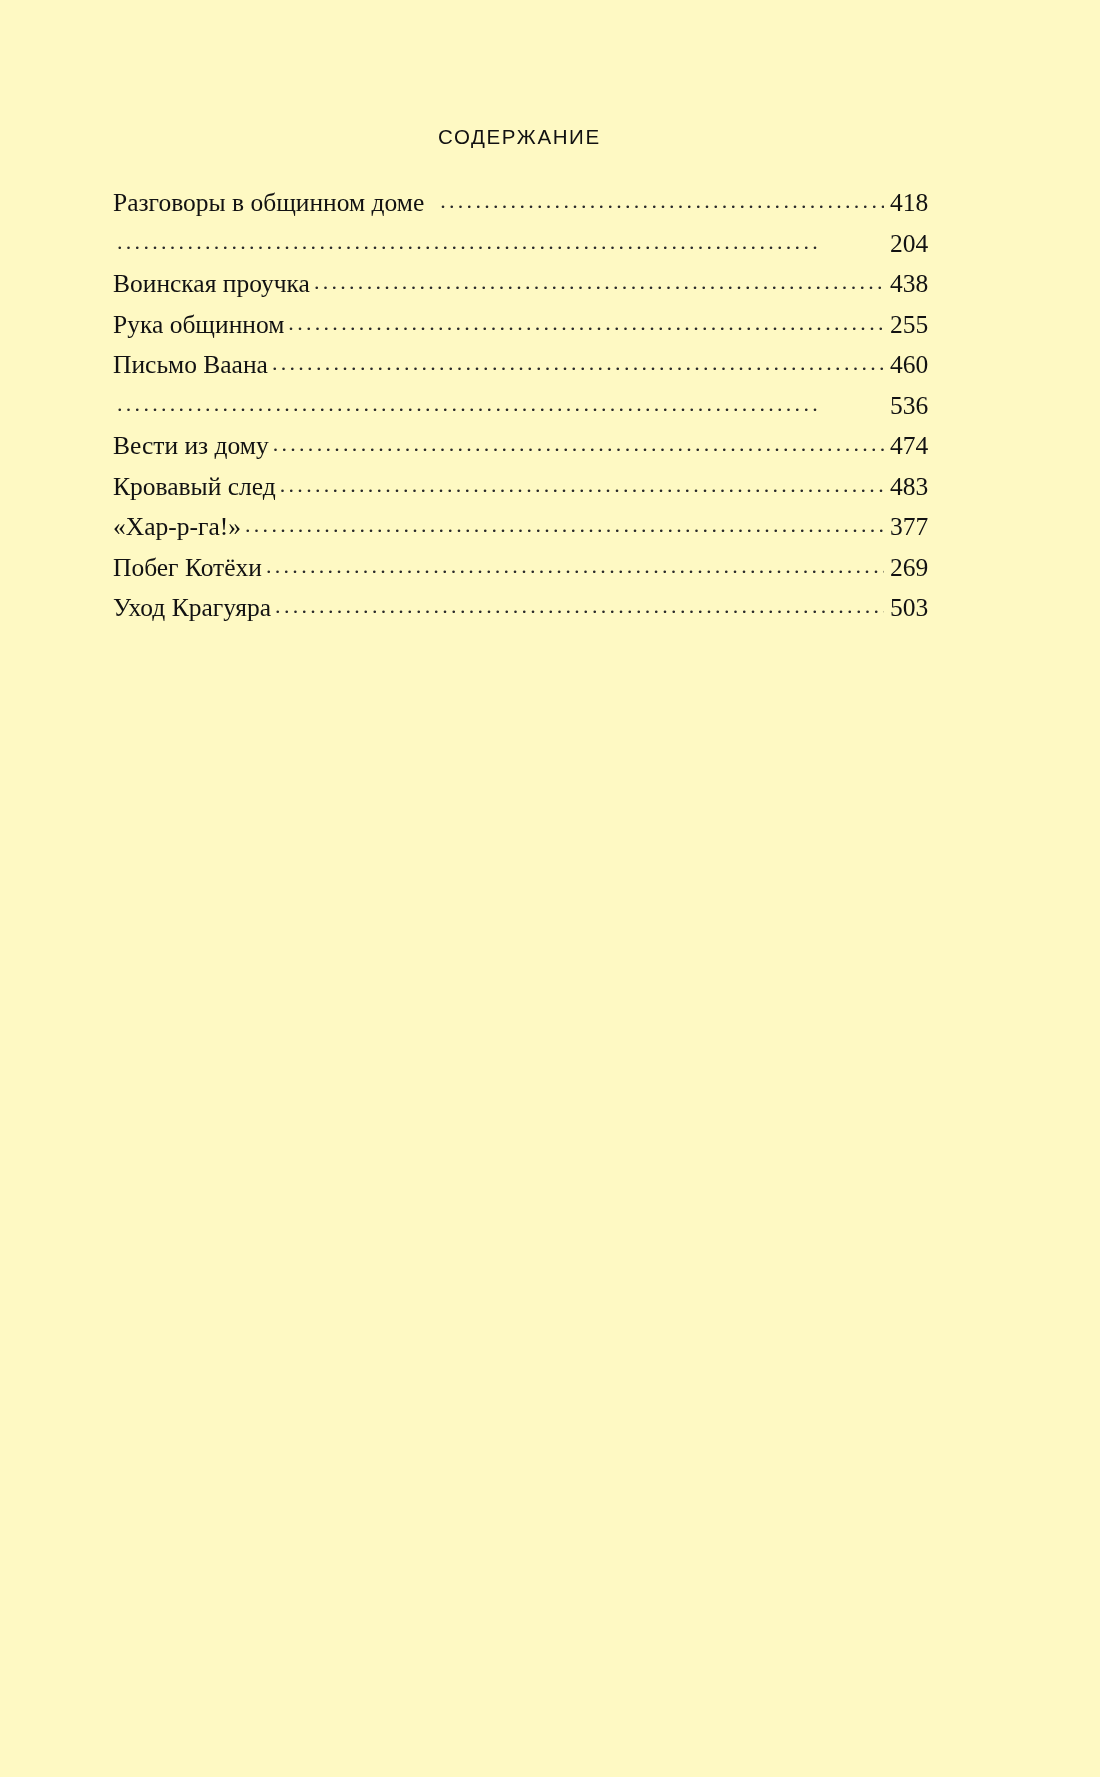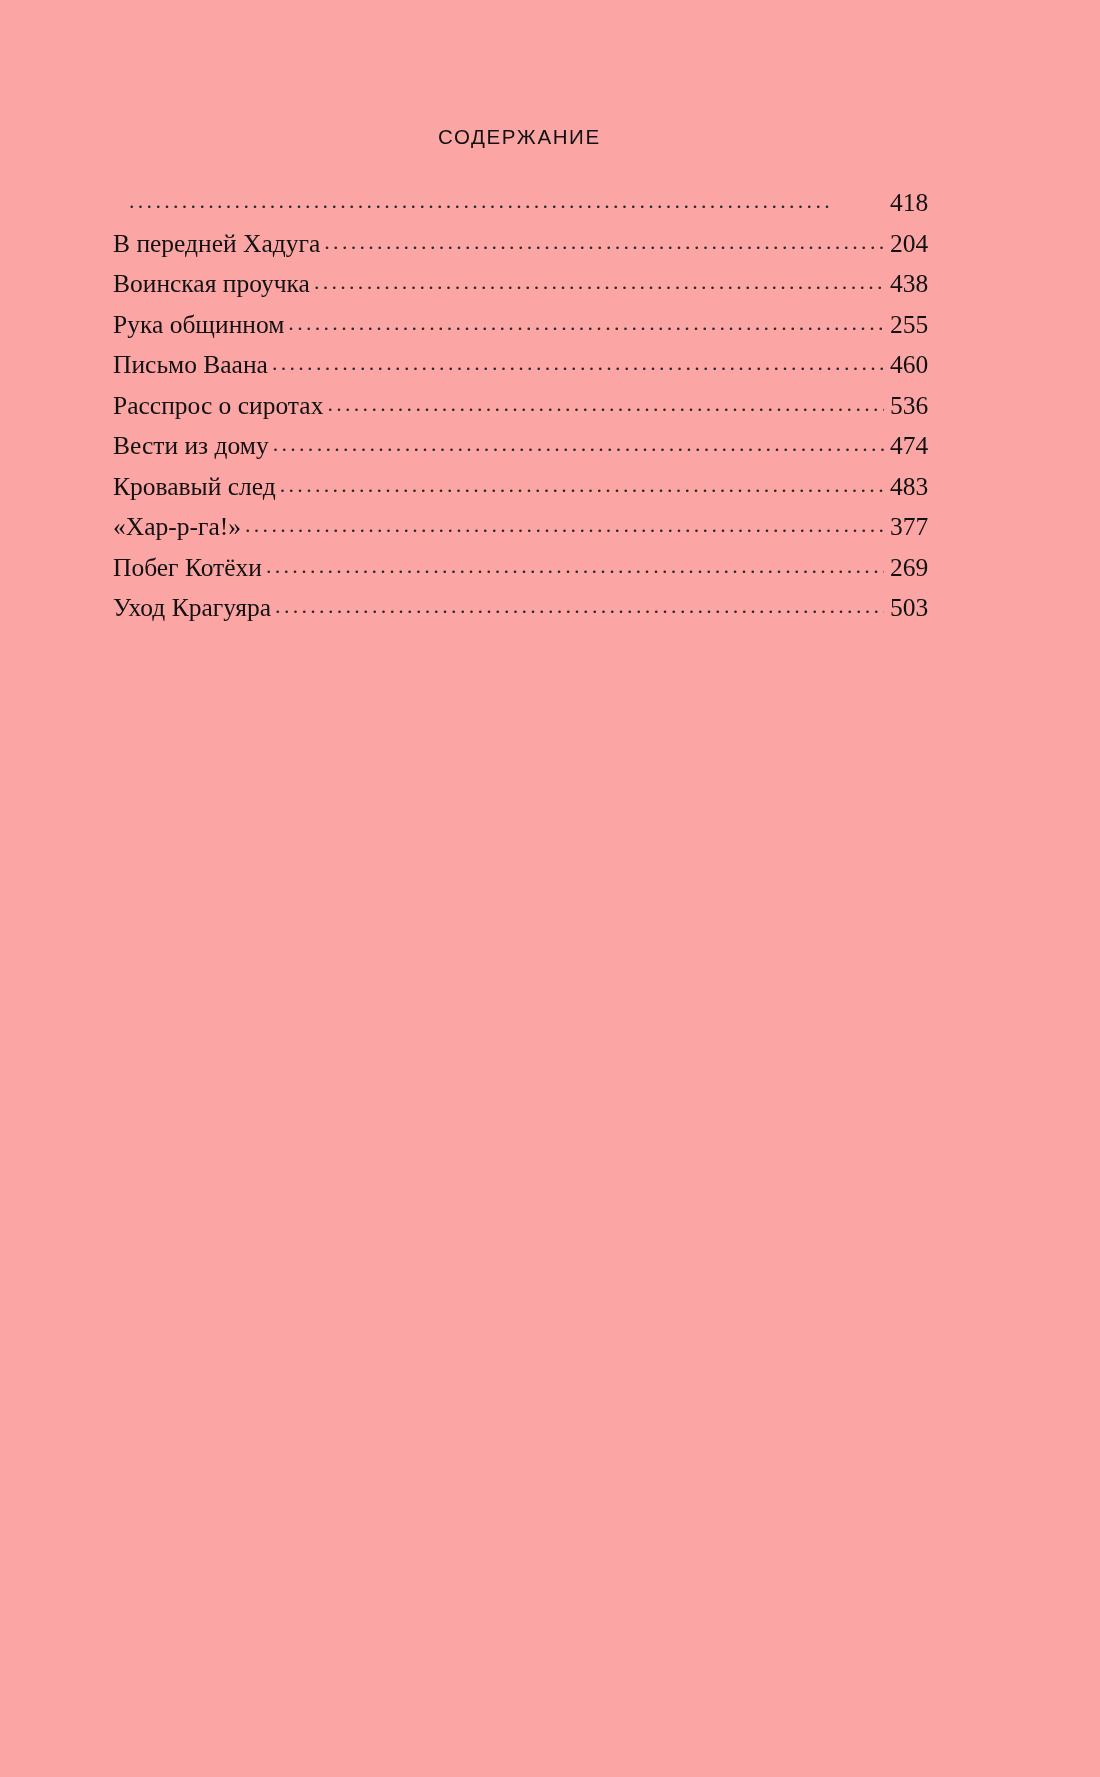--- a/index.html
+++ b/index.html
@@ -14,21 +14,21 @@
     color: #1a1a1a;
     position: relative;
     overflow: hidden;
   }
   .page {
     position: absolute;
     top: 0;
     left: 0;
     width: 1100px;
     height: 1777px;
-    background: #fca5a5;
+    background: #fef9c3;
   }
   .toc-heading {
     position: absolute;
     left: 438px;
     top: 125px;
     font-family: "Liberation Sans", "DejaVu Sans", sans-serif;
     font-size: 20.5px;
     letter-spacing: 1.6px;
     color: #111111;
     font-weight: 400;
@@ -73,26 +73,26 @@
 </head>
 <body>
 
 <div class="page">
 
   <div class="toc-heading">СОДЕРЖАНИЕ</div>
 
   <div class="toc-list">
 
     <div class="toc-entry gap-wide">
+      <span class="toc-title">Разговоры в общинном доме</span>
       <span class="toc-leader">................................................................................</span>
       <span class="toc-page">418</span>
     </div>
 
     <div class="toc-entry">
-      <span class="toc-title">В передней Хадуга</span>
       <span class="toc-leader">................................................................................</span>
       <span class="toc-page">204</span>
     </div>
 
     <div class="toc-entry">
       <span class="toc-title">Воинская проучка</span>
       <span class="toc-leader">................................................................................</span>
       <span class="toc-page">438</span>
     </div>
 
@@ -102,21 +102,20 @@
       <span class="toc-page">255</span>
     </div>
 
     <div class="toc-entry">
       <span class="toc-title">Письмо Ваана</span>
       <span class="toc-leader">................................................................................</span>
       <span class="toc-page">460</span>
     </div>
 
     <div class="toc-entry">
-      <span class="toc-title">Расспрос о сиротах</span>
       <span class="toc-leader">................................................................................</span>
       <span class="toc-page">536</span>
     </div>
 
     <div class="toc-entry">
       <span class="toc-title">Вести из дому</span>
       <span class="toc-leader">................................................................................</span>
       <span class="toc-page">474</span>
     </div>
 

